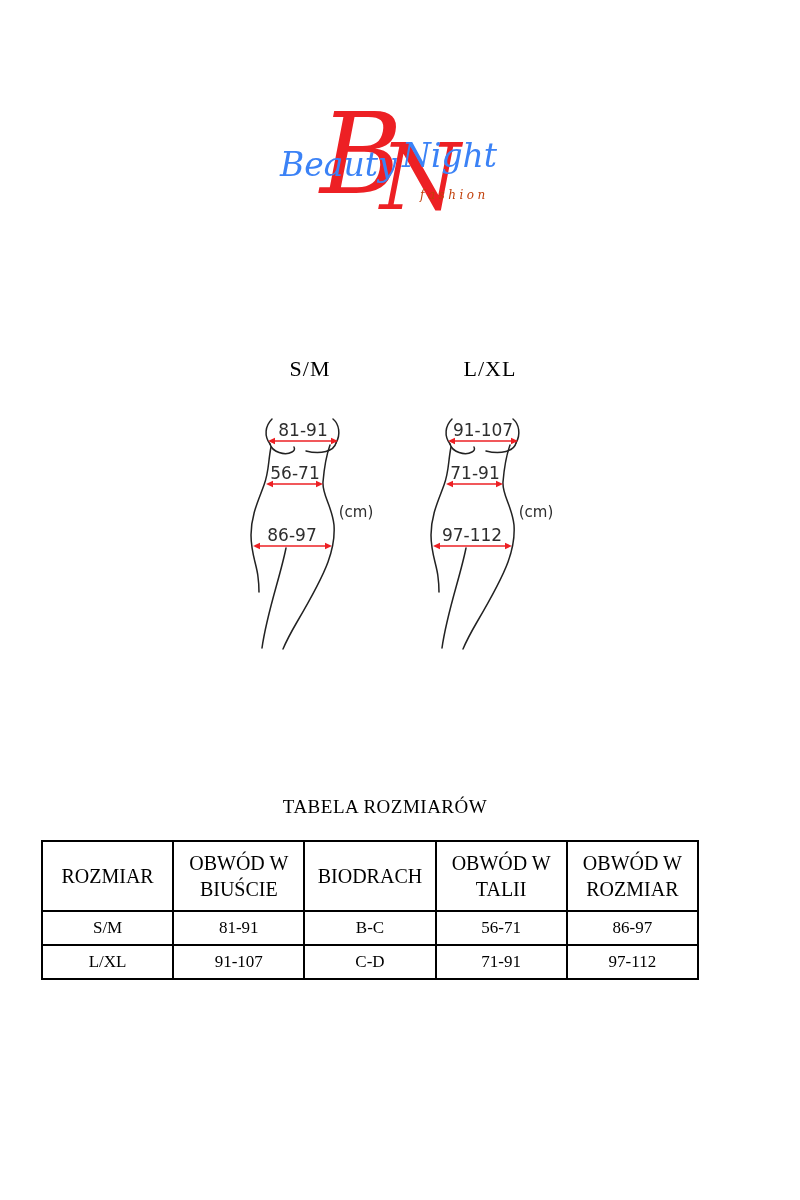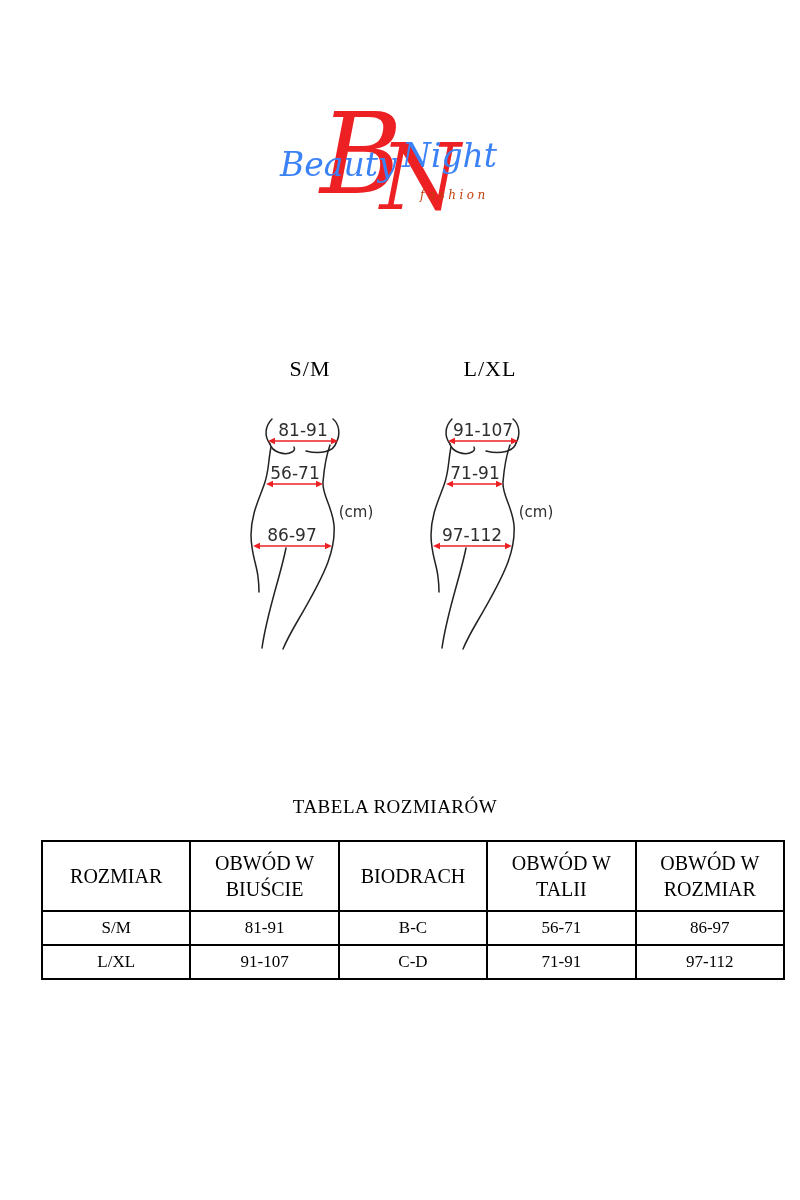--- a/index.html
+++ b/index.html
@@ -27,22 +27,22 @@
              font-family:"Liberation Serif",serif;color:#000;letter-spacing:1px;}
   .figure svg{position:absolute;left:0;top:59px;overflow:visible;}
   .sil{fill:none;stroke:#222;stroke-width:1.5;stroke-linecap:round;}
   .red-line{stroke:var(--accent);stroke-width:1.5;}
   .red-arrow{fill:var(--accent);stroke:none;}
   .meas-label{font-family:"DejaVu Sans",sans-serif;font-size:17px;fill:#2e2e2e;text-anchor:middle;}
   .cm-label{font-family:"DejaVu Sans",sans-serif;font-size:15px;fill:#2e2e2e;text-anchor:middle;}
 
   
   .table-title{position:absolute;left:0;top:796px;width:770px;text-align:center;
-               font-size:19px;letter-spacing:.5px;color:#000;padding-left:10px;}
-  table.size-table{position:absolute;left:41px;top:840px;width:744px;
+               font-size:19px;letter-spacing:.5px;color:#000;}
+  table.size-table{position:absolute;left:41px;top:840px;width:658px;
                    border-collapse:collapse;table-layout:fixed;}
   .size-table th,.size-table td{border:2px solid #000;text-align:center;vertical-align:middle;
                    font-family:"Liberation Serif",serif;color:#000;padding:0 4px;}
   .size-table th{height:68px;font-size:20px;font-weight:normal;line-height:1.3;}
   .size-table td{height:32px;font-size:17px;}
 </style>
 </head>
 <body>
 
 <div class="page">

